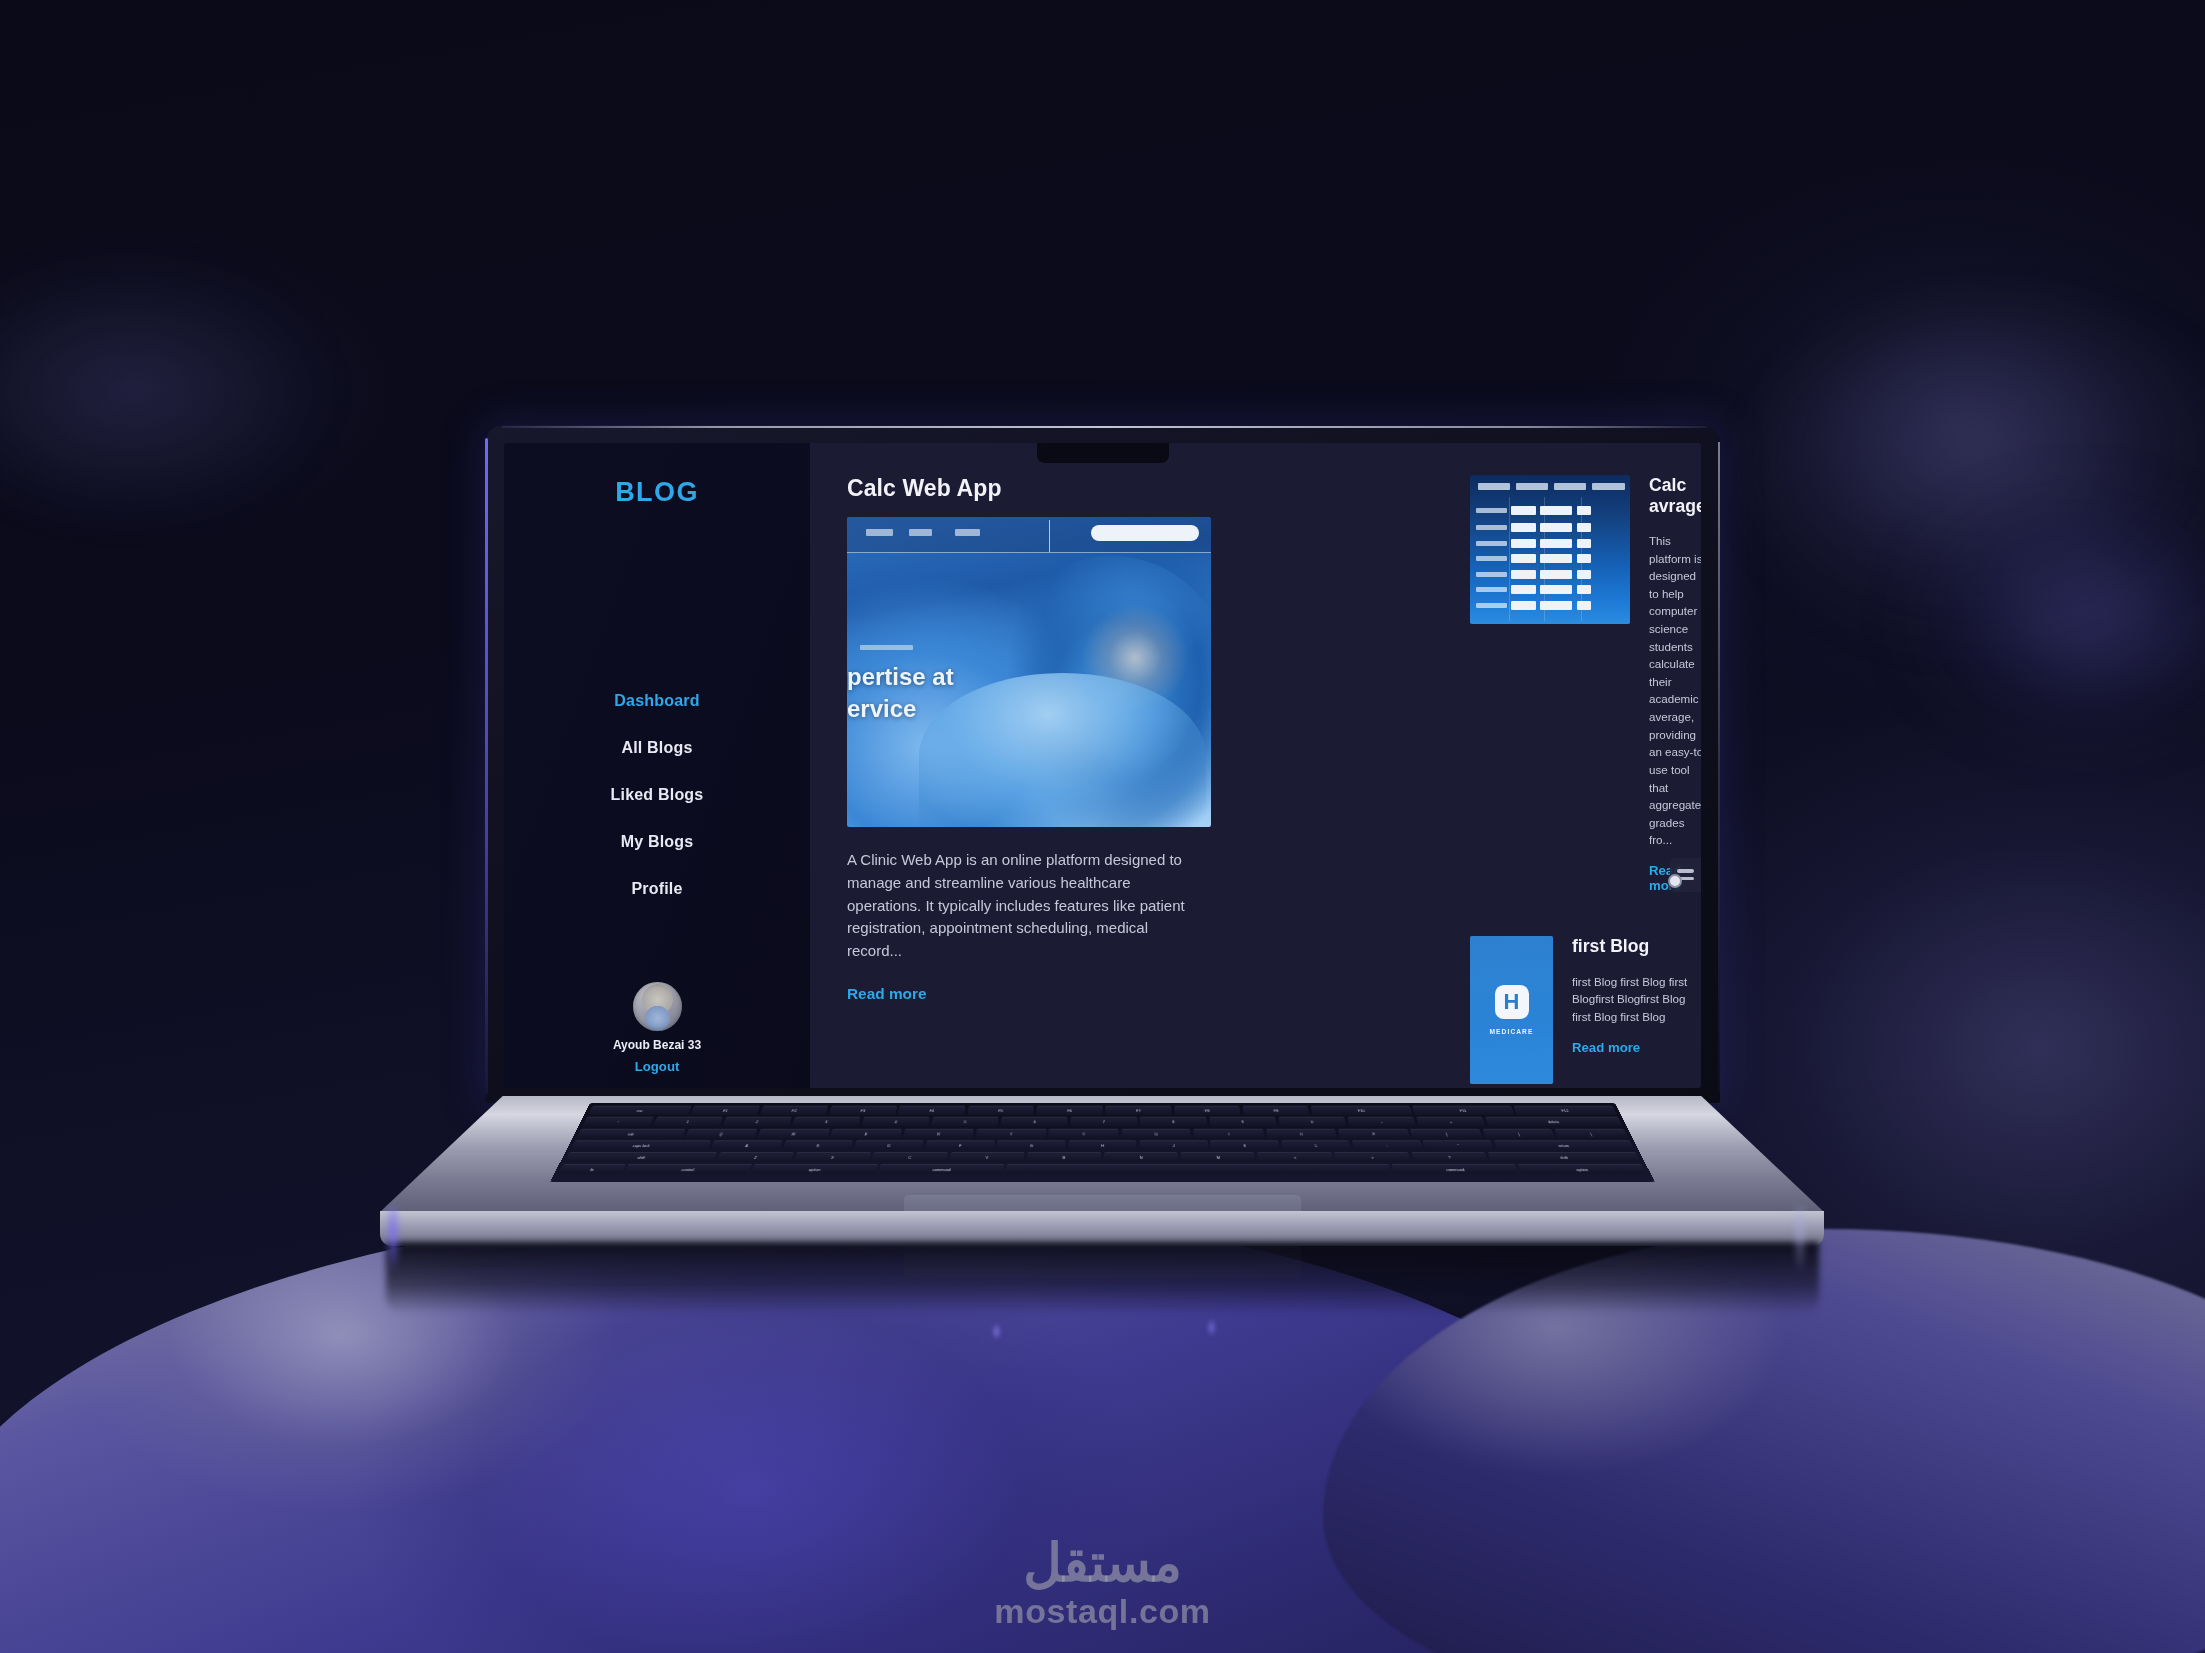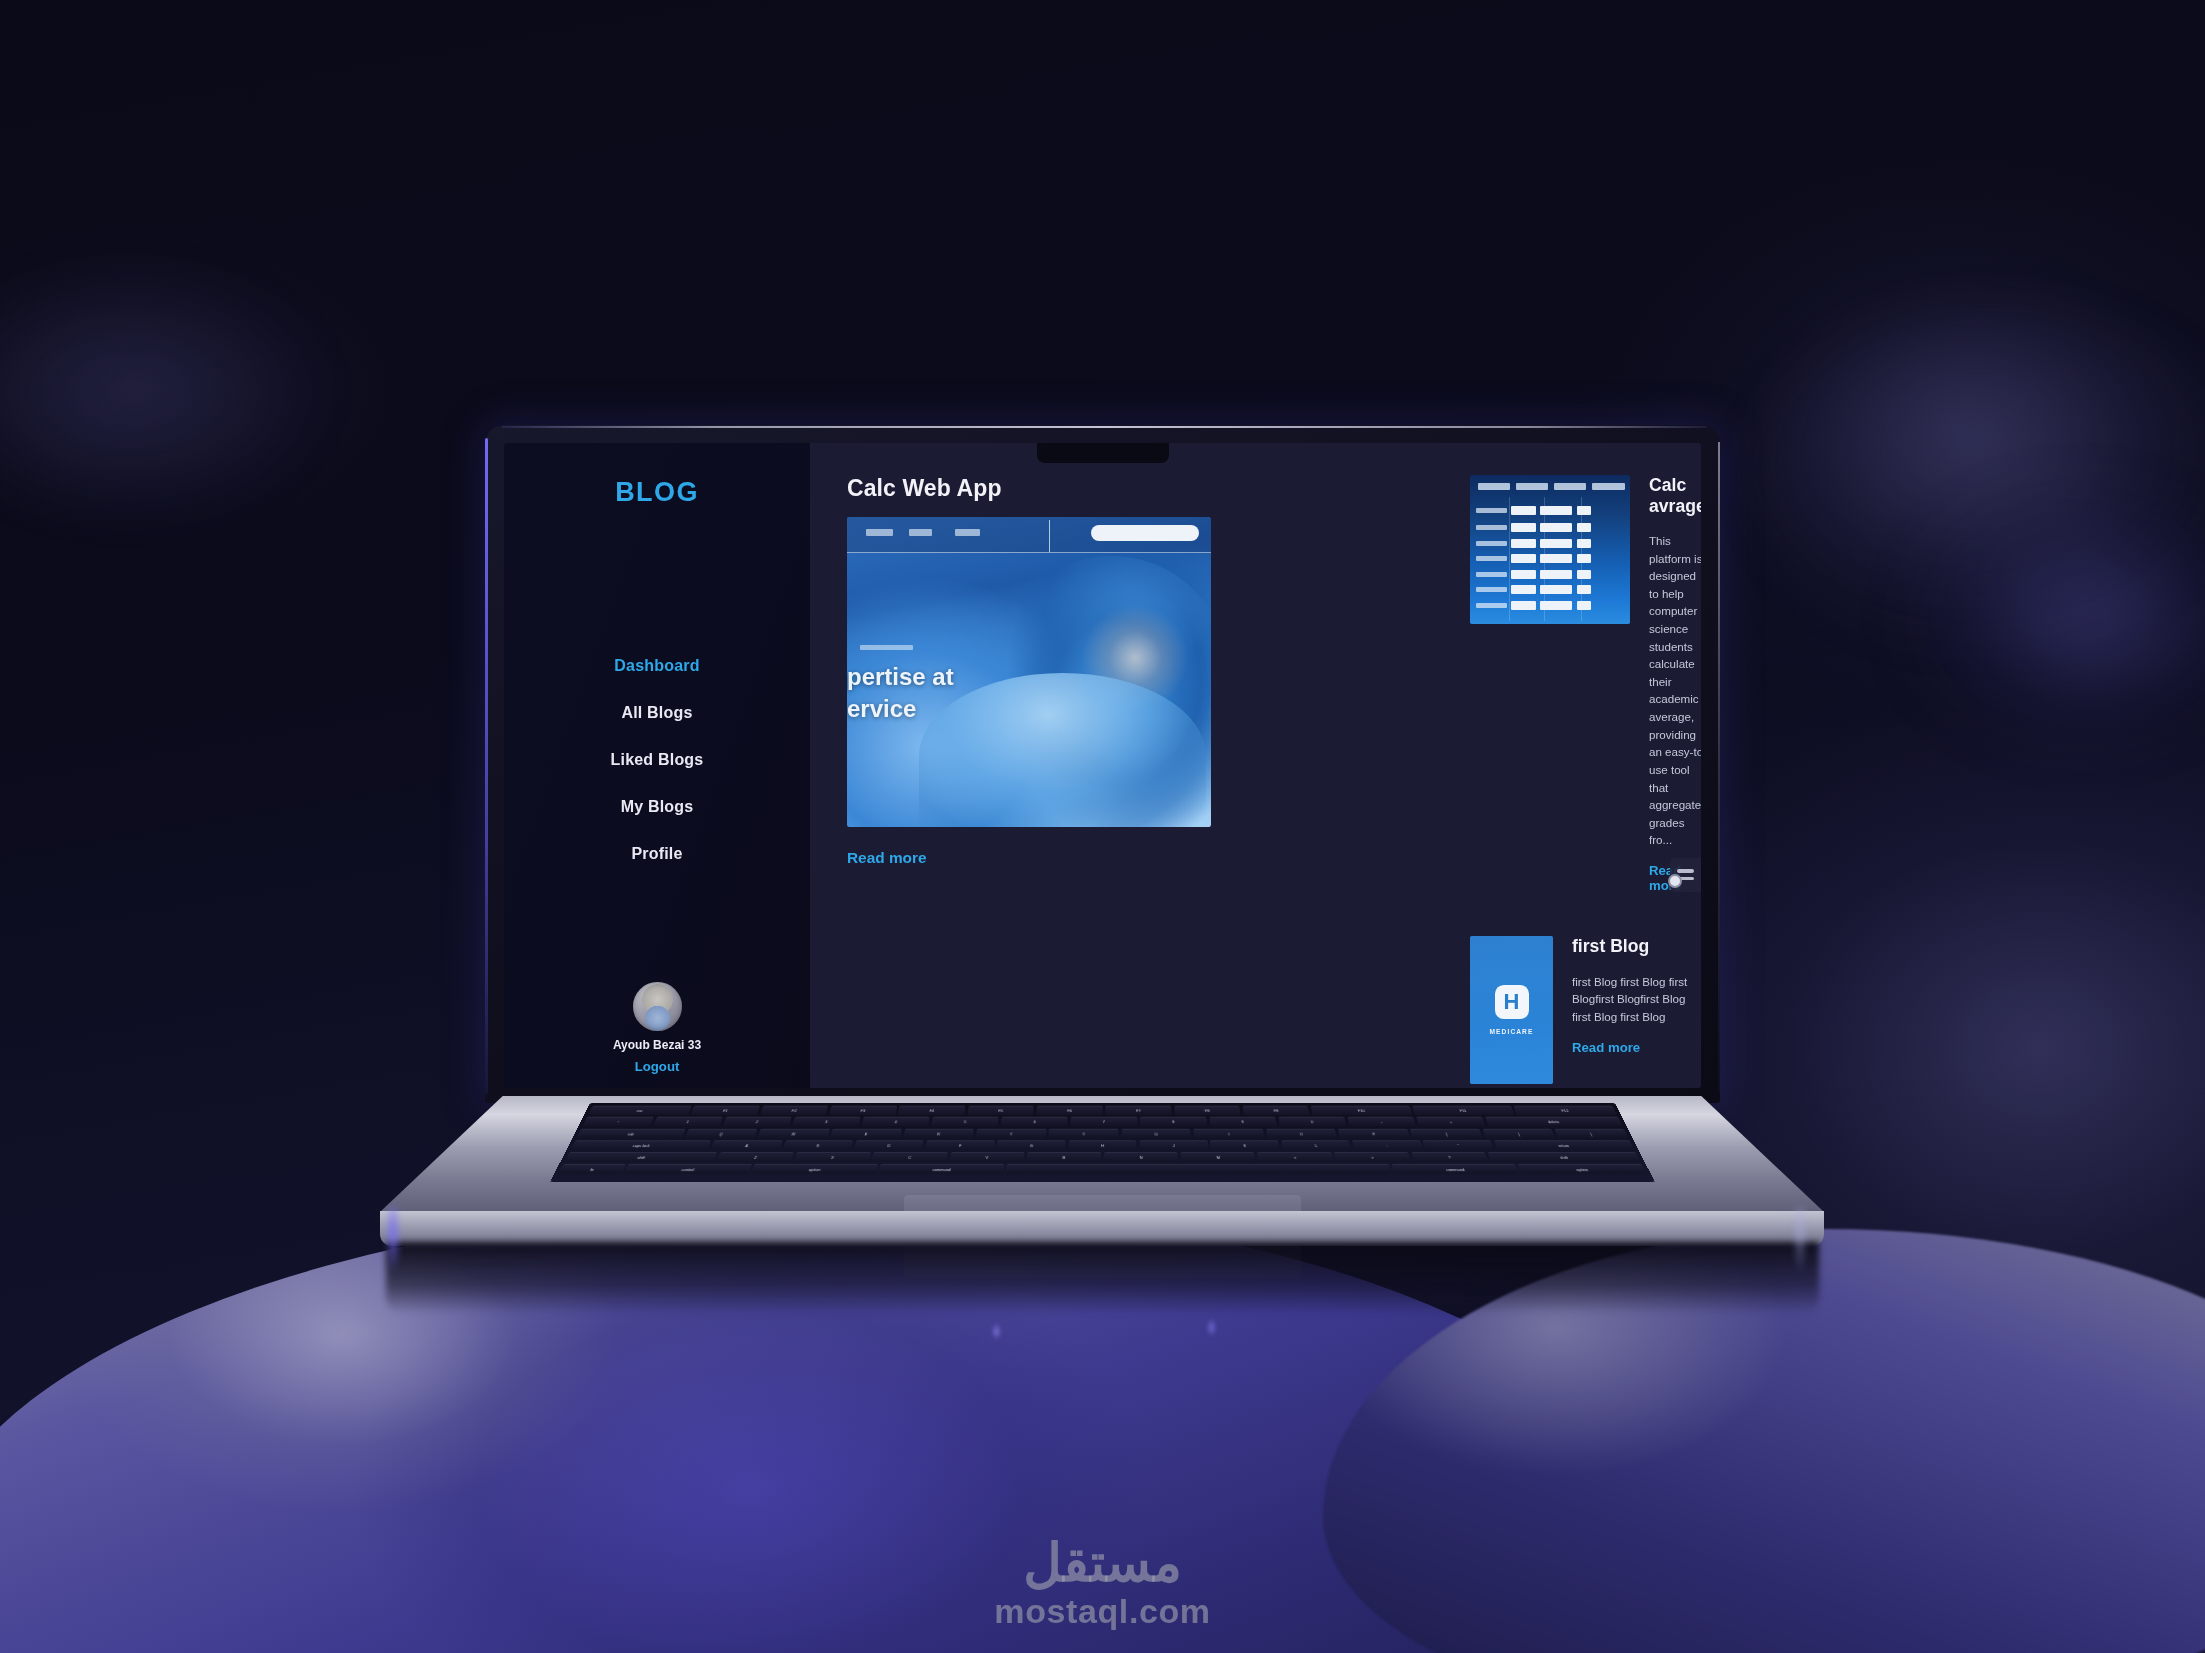--- a/index.html
+++ b/index.html
@@ -105,21 +105,21 @@
     background: linear-gradient(110deg, #0d0d22 0%, #0c0c20 55%, #0a0a1b 100%);
     position: relative;
     display: flex; flex-direction: column; align-items: center;
   }
   #brand {
     margin-top: 34px; font-size: 27px; font-weight: 700; letter-spacing: 1.4px;
     color: #2ea8e8;
   }
   #navList { margin-top: 149px; display: flex; flex-direction: column; align-items: center; gap: 29px; }
   .nav-item { font-size: 16px; font-weight: 700; color: #e9e9f3; cursor: pointer; letter-spacing: 0.2px; }
-  .nav-item.active { color: #2ea8e8; }
+  .nav-item.active { color: #2ea8e8; margin-top: 35px; }
 
   #userBlock {
     position: absolute; left: 0; right: 0; bottom: 13.2px;
     display: flex; flex-direction: column; align-items: center; gap: 7.2px;
   }
   #avatar {
     width: 49px; height: 49px; border-radius: 50%;
     background:
       radial-gradient(circle at 50% 74%, #9fb6d8 0%, #7e98c2 28%, rgba(0,0,0,0) 29%),
       radial-gradient(circle at 50% 36%, #c9c6c0 0%, #a9a7a4 38%, rgba(0,0,0,0) 39%),
@@ -372,20 +372,21 @@
             </div>
             <div id="heroFace"></div>
             <div id="heroBody"></div>
             <span id="heroSmallTxt"></span>
             <div id="heroHeadline">
               <div>pertise at</div>
               <div>ervice</div>
             </div>
           </div>
 
+          <p class="post-body">A Clinic Web App is an online platform designed to manage and streamline various healthcare operations. It typically includes features like patient registration, appointment scheduling, medical record...</p>
           <a class="read-more">Read more</a>
 
         </section>
 
         <section id="sideCol">
 
           <article class="side-card">
             <div class="card-thumb" id="calcThumb">
               <div class="calc-head">
                 <i></i>

